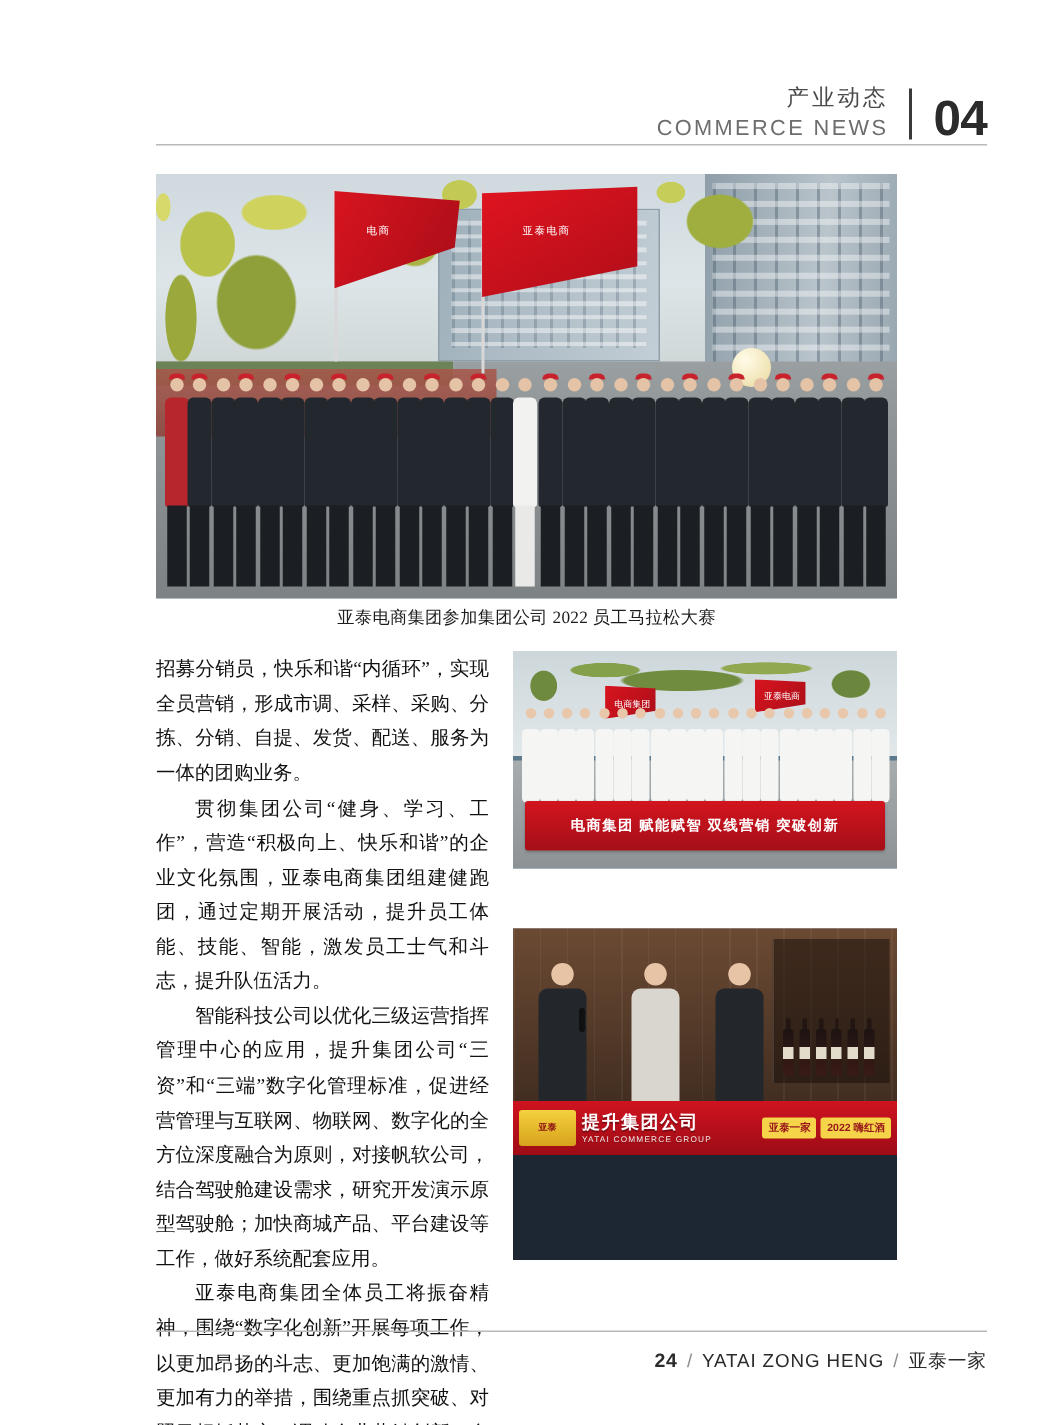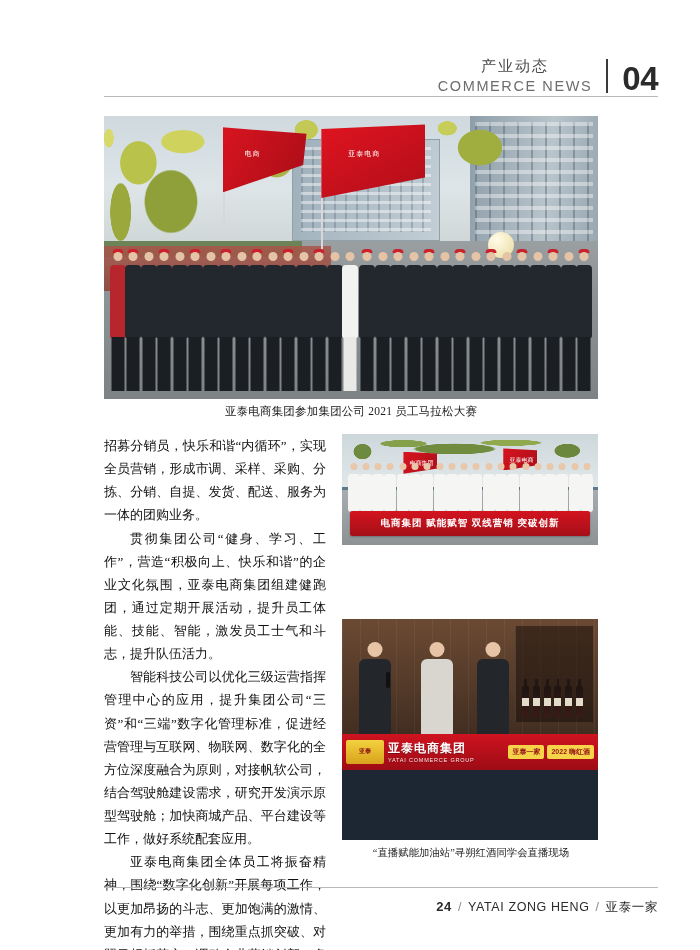--- a/index.html
+++ b/index.html
@@ -27,21 +27,21 @@
     position: absolute;
     top: 40px;
     right: 42px;
     text-align: right;
     display: flex;
     align-items: flex-end;
     justify-content: flex-end;
     gap: 10px;
   }
   .header-titles {
-    text-align: center;
+    text-align: right;
     line-height: 1.15;
   }
   .header-cn {
     font-family: "Liberation Sans", sans-serif;
     font-size: 15px;
     letter-spacing: 2px;
     color: #4a4a4a;
     font-weight: 400;
   }
   .header-en {
@@ -112,21 +112,21 @@
     text-indent: 2em;
   }
   .body-col p.noindent { text-indent: 0; }
 
   
   .photo-mid {
     position: absolute;
     top: 434px;
     left: 342px;
     width: 256px;
-    height: 111px;
+    height: 145px;
     overflow: hidden;
     background: #5d7a8c;
   }
   .cap-mid {
     position: absolute;
     top: 586px;
     left: 342px;
     width: 258px;
     font-size: 10.4px;
     line-height: 1.5;
@@ -649,21 +649,21 @@
         </div>
       <div class="person" style="left:96.3%;">
           <span class="hat"></span>
           <span class="head"></span>
           <span class="torso"></span>
           <span class="legs"></span>
         </div>
     </div>
   </div>
 
-  <div class="hero-caption">亚泰电商集团参加集团公司 2021 员工马拉松大赛</div>
+  <div class="hero-caption">亚泰电商集团参加集团公司 2022 员工马拉松大赛</div>
 
   <div class="body-col">
     <p class="noindent">招募分销员，快乐和谐“内循环”，实现全员营销，形成市调、采样、采购、分拣、分销、自提、发货、配送、服务为一体的团购业务。</p>
     <p>贯彻集团公司“健身、学习、工作”，营造“积极向上、快乐和谐”的企业文化氛围，亚泰电商集团组建健跑团，通过定期开展活动，提升员工体能、技能、智能，激发员工士气和斗志，提升队伍活力。</p>
     <p>智能科技公司以优化三级运营指挥管理中心的应用，提升集团公司“三资”和“三端”数字化管理标准，促进经营管理与互联网、物联网、数字化的全方位深度融合为原则，对接帆软公司，结合驾驶舱建设需求，研究开发演示原型驾驶舱；加快商城产品、平台建设等工作，做好系统配套应用。</p>
     <p>亚泰电商集团全体员工将振奋精神，围绕“数字化创新”开展每项工作，以更加昂扬的斗志、更加饱满的激情、更加有力的举措，围绕重点抓突破、对照目标抓落实，调动企业营销创新、多渠道增收创利能动性，全力奋战四季度，为亚泰集团“二次高质量创业”实现新发展、创造新未来而努力奋斗！</p>
   </div>
 
   <div class="photo-mid">
     <div class="p2-sky"></div>
@@ -802,32 +802,31 @@
           <span class="bd"></span>
         </div>
     </div>
 
     <div class="p3-bot">
       <div class="band">
         <div class="logo">
           <em>亚泰</em>
         </div>
         <div class="title">
-          <span>亚泰电商集团</span>
+          <span>提升集团公司</span>
           <small>YATAI COMMERCE GROUP</small>
         </div>
         <div class="right">
           <span class="pill">亚泰一家</span>
           <span class="pill">2022 嗨红酒</span>
         </div>
       </div>
 
     </div>
   </div>
-  <div class="cap-low">“直播赋能加油站”寻朔红酒同学会直播现场</div>
 
   <div class="footer-rule"></div>
   <div class="footer">
     <span class="pg">24</span>
     <span class="sep">/</span>
     <span>YATAI ZONG HENG</span>
     <span class="sep">/</span>
     <span>亚泰一家</span>
   </div>
 

